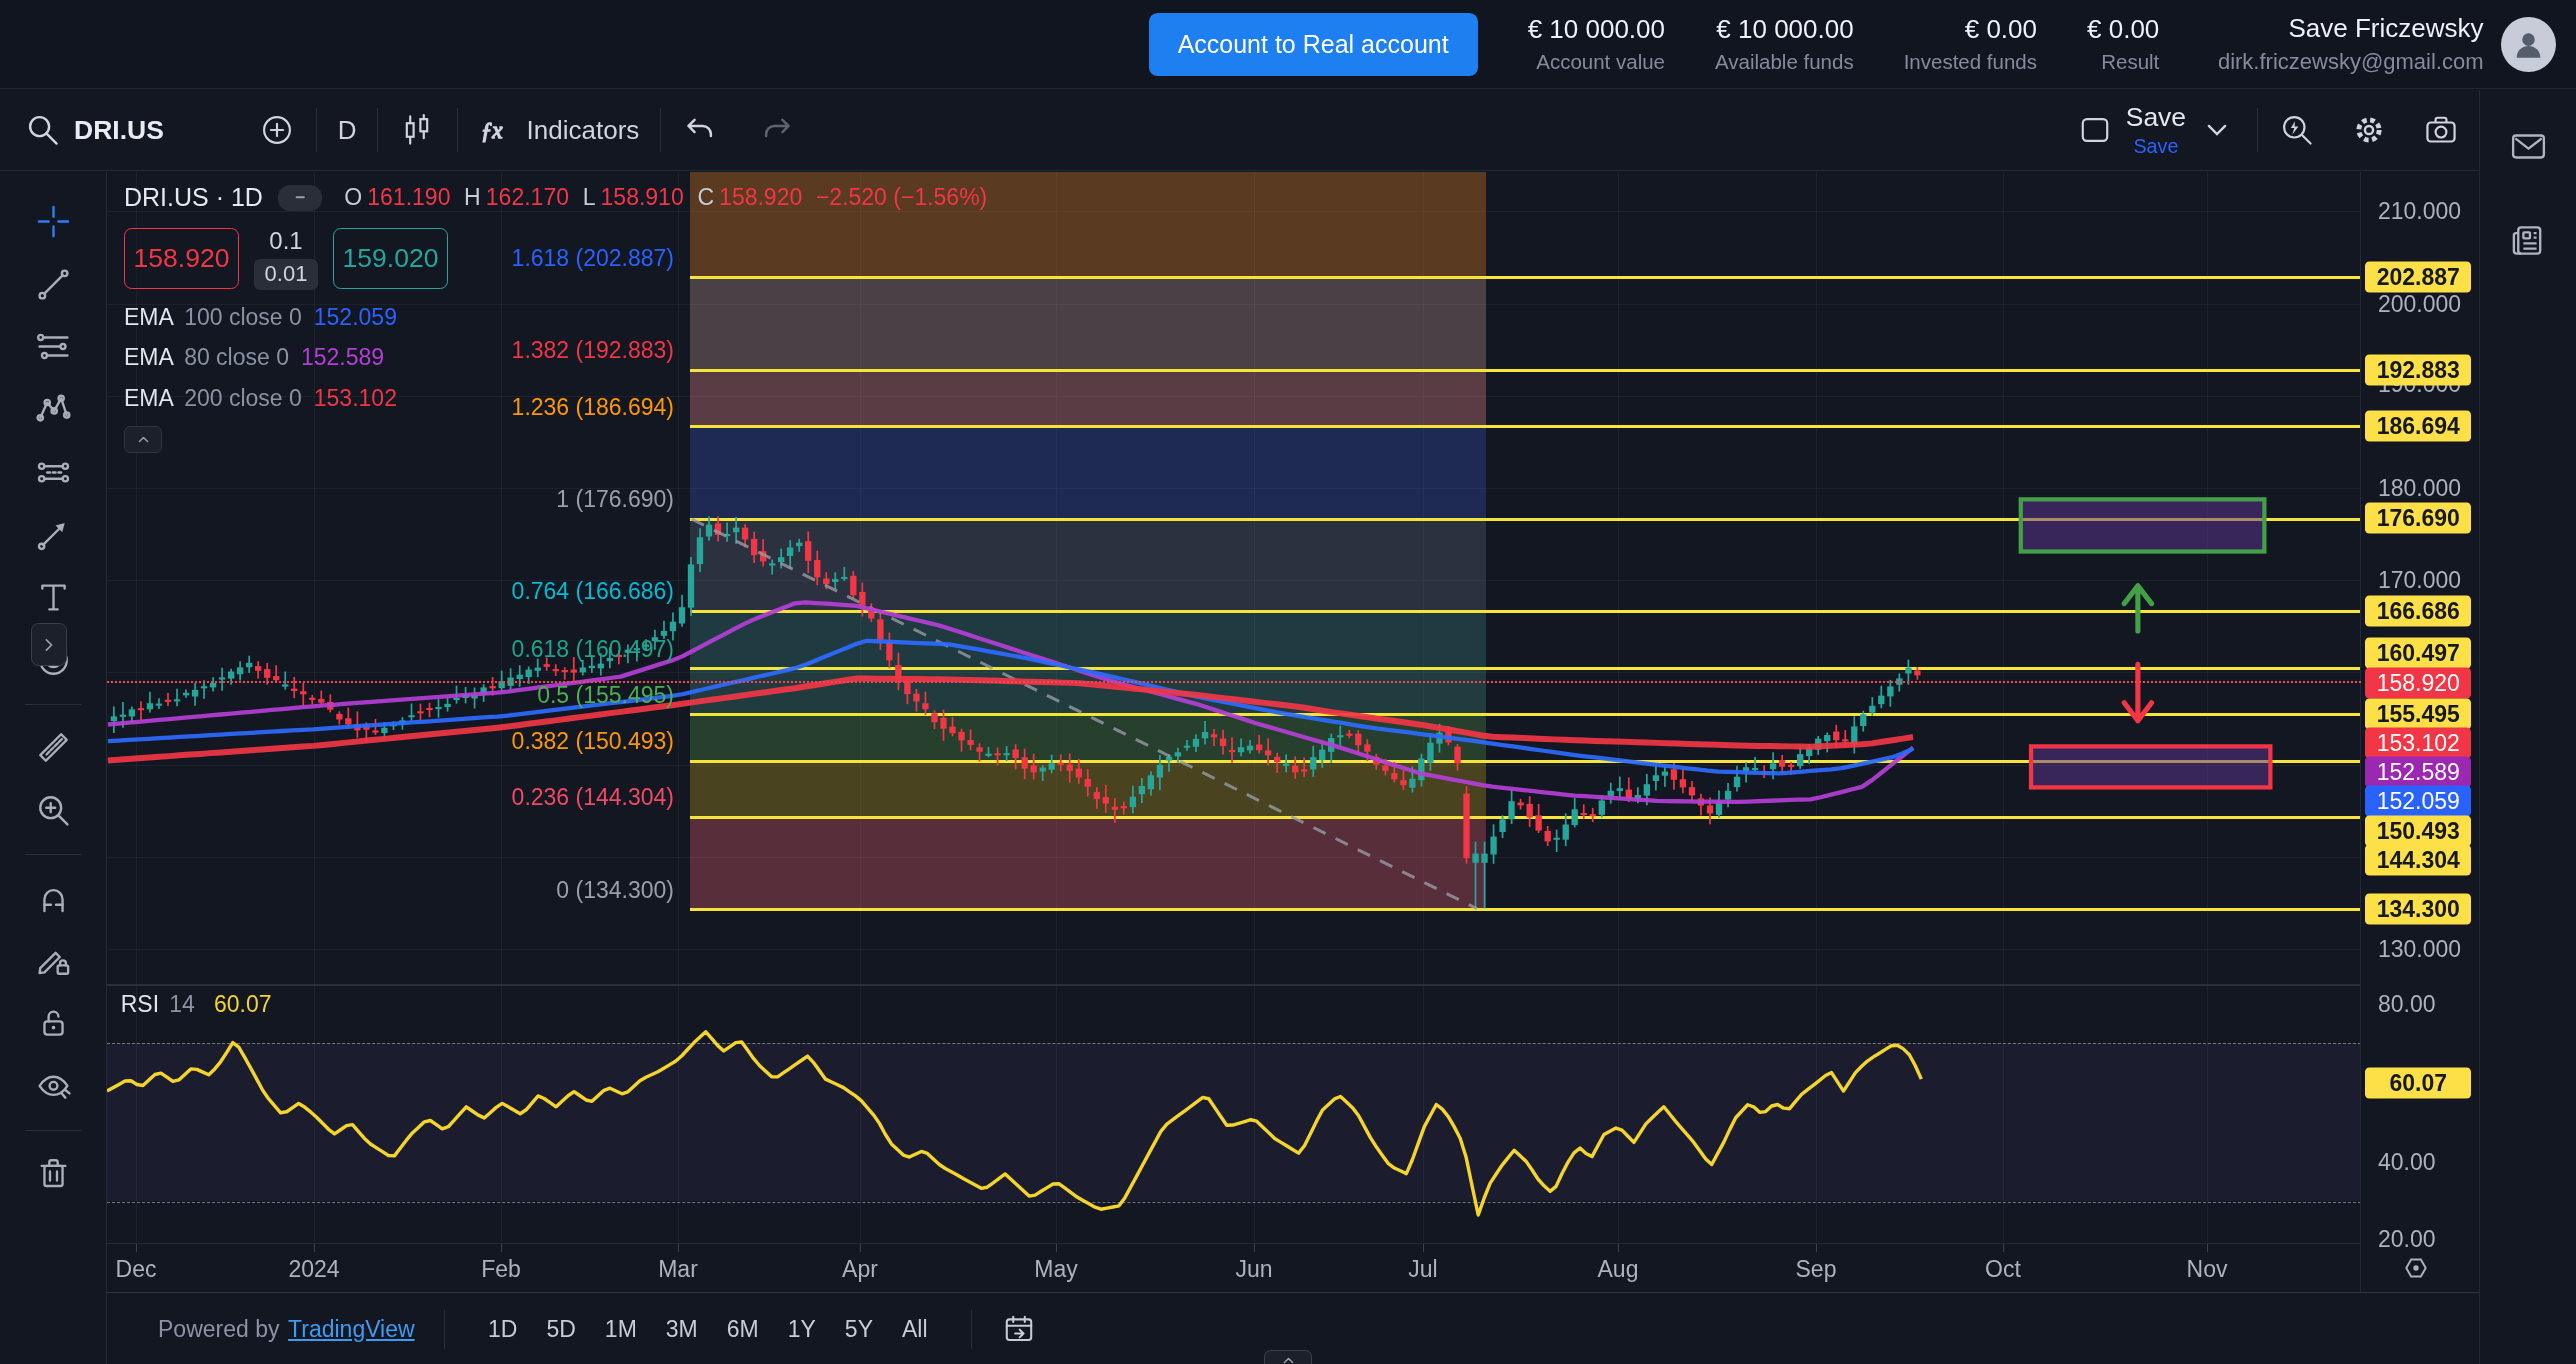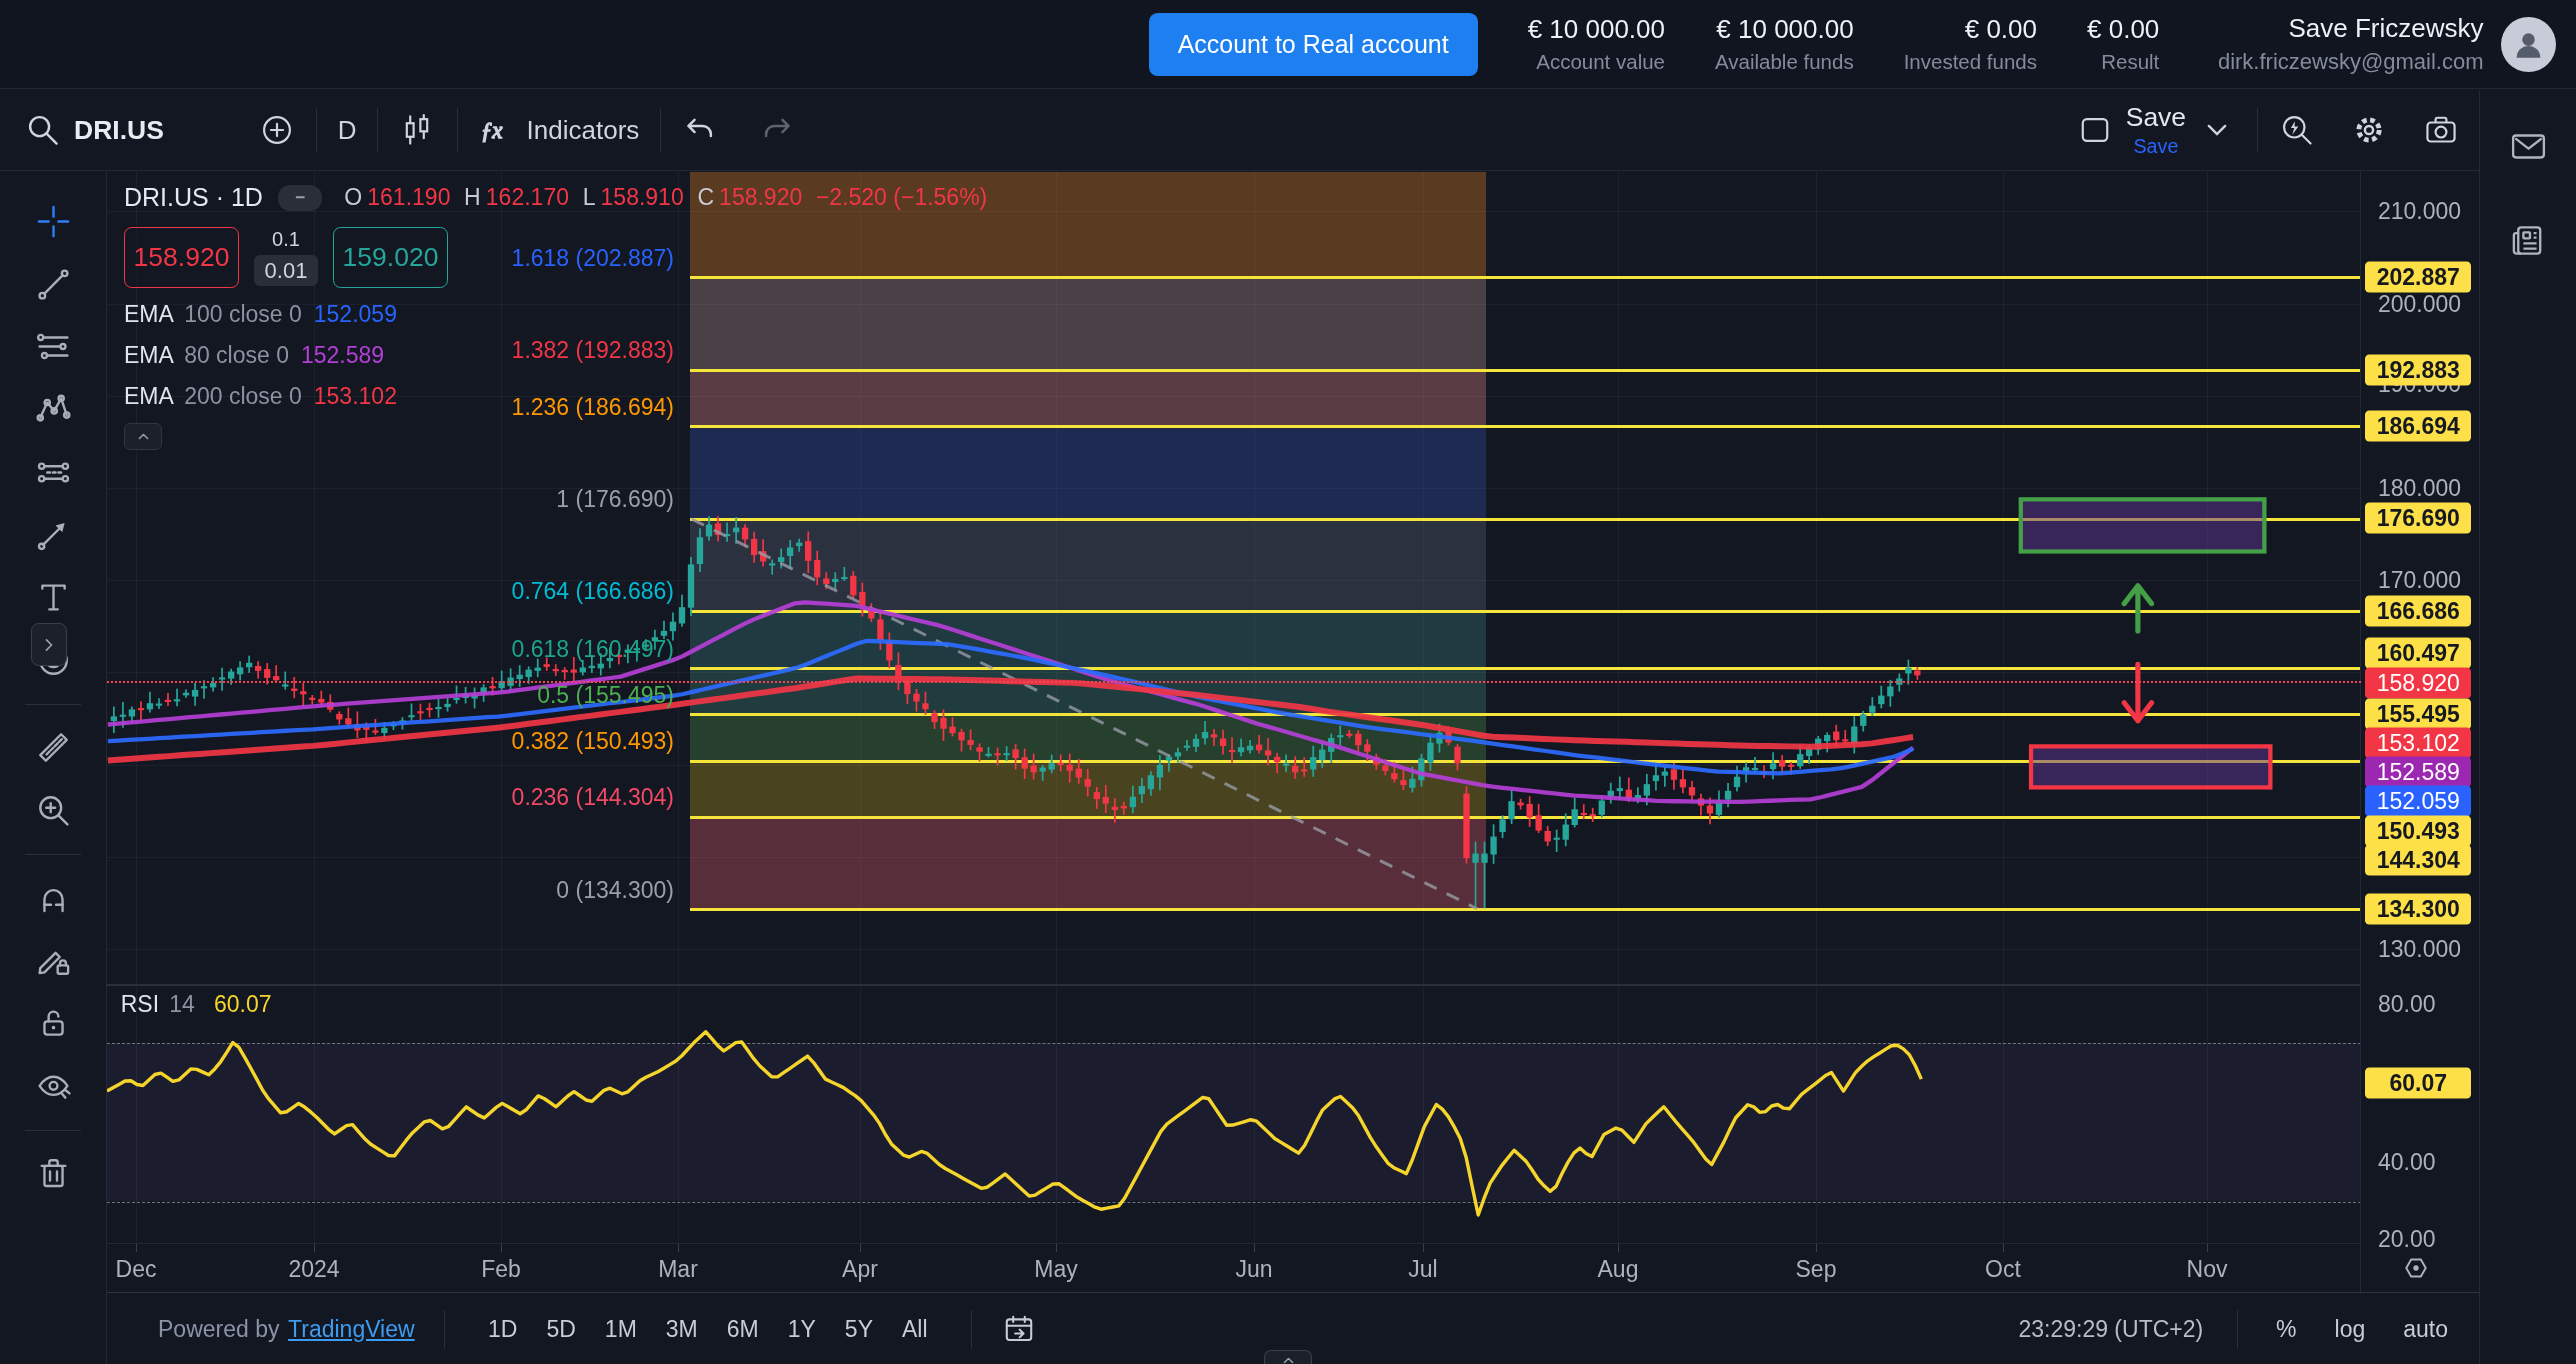--- a/index.html
+++ b/index.html
@@ -81,21 +81,21 @@
   .lg-ohlc { display:flex; margin-left:22px; font-size:23px; }
   .lg-ohlc .k { color:#c6cbd4; margin-left:13.7px; }
   .lg-ohlc .v { color:#f23645; margin-left:5.1px; }
   .lg-change { color:#f23645; margin-left:13.7px; }
   .lg-row2 { display:flex; align-items:center; margin-top:12px; }
   .q-box { width:115px; height:61px; border:1.7px solid; border-radius:7.7px; display:flex; align-items:center;
            justify-content:center; font-size:26.5px; cursor:pointer; background:rgba(19,23,34,.55); }
   .q-sell { border-color:#f23645; color:#f23645; }
   .q-buy  { border-color:#26a69a; color:#26a69a; }
   .q-mid { display:flex; flex-direction:column; align-items:center; width:94px; }
-  .q-sp1 { font-size:20px; color:#d1d4dc; }
+  .q-sp1 { font-size:24px; color:#d1d4dc; }
   .q-sp2 { font-size:22px; color:#d1d4dc; background:#2a2e39; border-radius:6px; padding:2.6px 10.3px; margin-top:4.3px; }
   .ema-row { display:flex; align-items:center; font-size:23px; margin-top:13.7px; height:27px; }
   .ema-row .nm { color:#e2e5eb; }
   .ema-row .pr { color:#8b92a1; margin-left:10.3px; }
   .ema-row .vl { margin-left:12px; }
   .lg-caret { margin-top:13.7px; width:38px; height:27px; background:#1b202b; border:0.9px solid #2f3542;
               border-radius:6px; display:flex; align-items:center; justify-content:center; color:#9aa0ab; cursor:pointer; }
   .lg-caret svg { width:19px; height:19px; }
 
   
@@ -1036,27 +1036,20 @@
         <span class="bb-range">5Y</span>
         <span class="bb-range">All</span>
       </div>
     <div class="bb-div"></div>
     <div class="bb-cal">
       <svg viewBox="0 0 28 28" fill="none" stroke="currentColor" stroke-width="1.6" stroke-linecap="round" stroke-linejoin="round">
           <rect x="4.5" y="6.5" width="19" height="16" rx="2"></rect>
           <path d="M9.5 4.5v4M18.5 4.5v4M4.5 11.5h19M11 17.5h6M14.5 14.5l3 3-3 3"></path>
         </svg>
     </div>
-    <div class="bb-right">
-      <span class="bb-clock">23:29:29 (UTC+2)</span>
-      <div class="bb-div" style="margin:0 0 0 34px"></div>
-      <span class="bb-opt">%</span>
-      <span class="bb-opt">log</span>
-      <span class="bb-opt">auto</span>
-    </div>
   </div>
 
   <div class="bottom-tab">
     <svg viewBox="0 0 28 28" fill="none" stroke="currentColor" stroke-width="2.2" stroke-linecap="round" stroke-linejoin="round">
         <path d="M8 17l6-6 6 6"></path>
       </svg>
   </div>
 </div>
 
 

